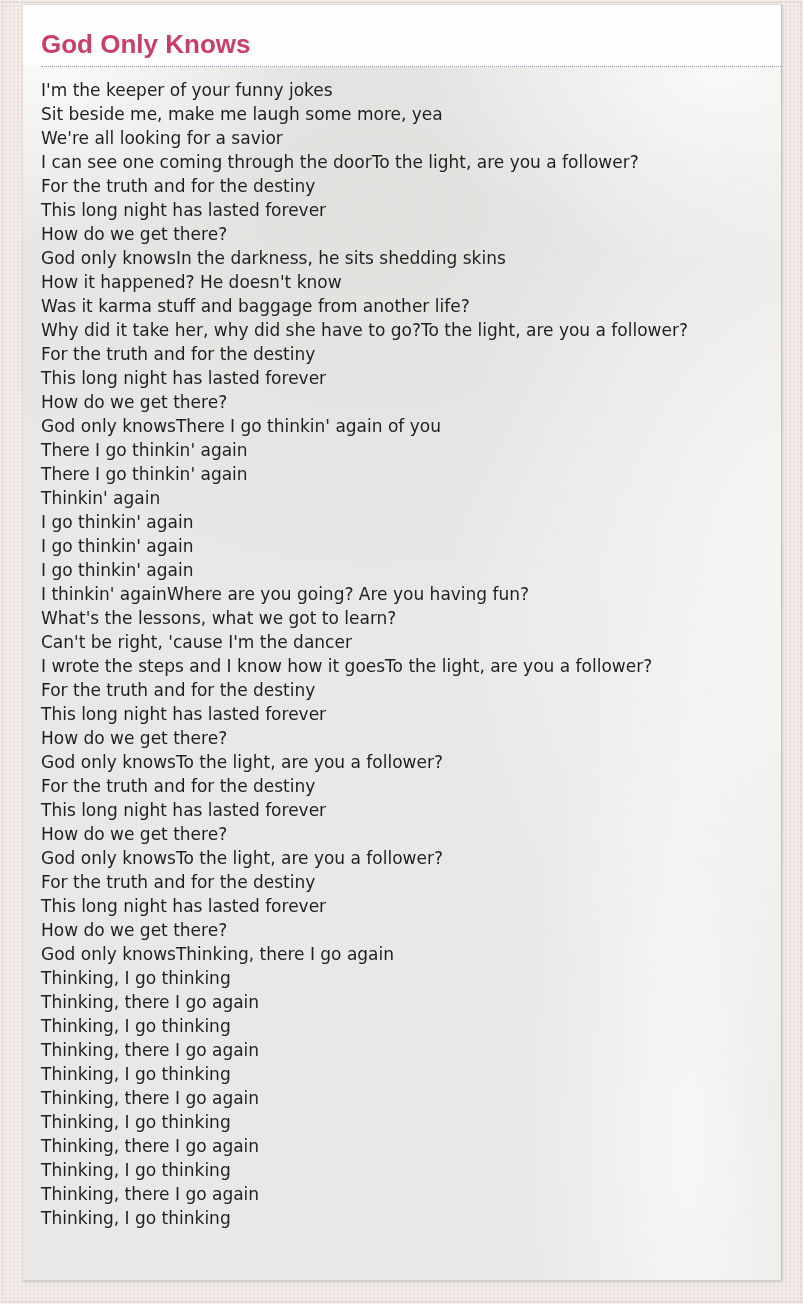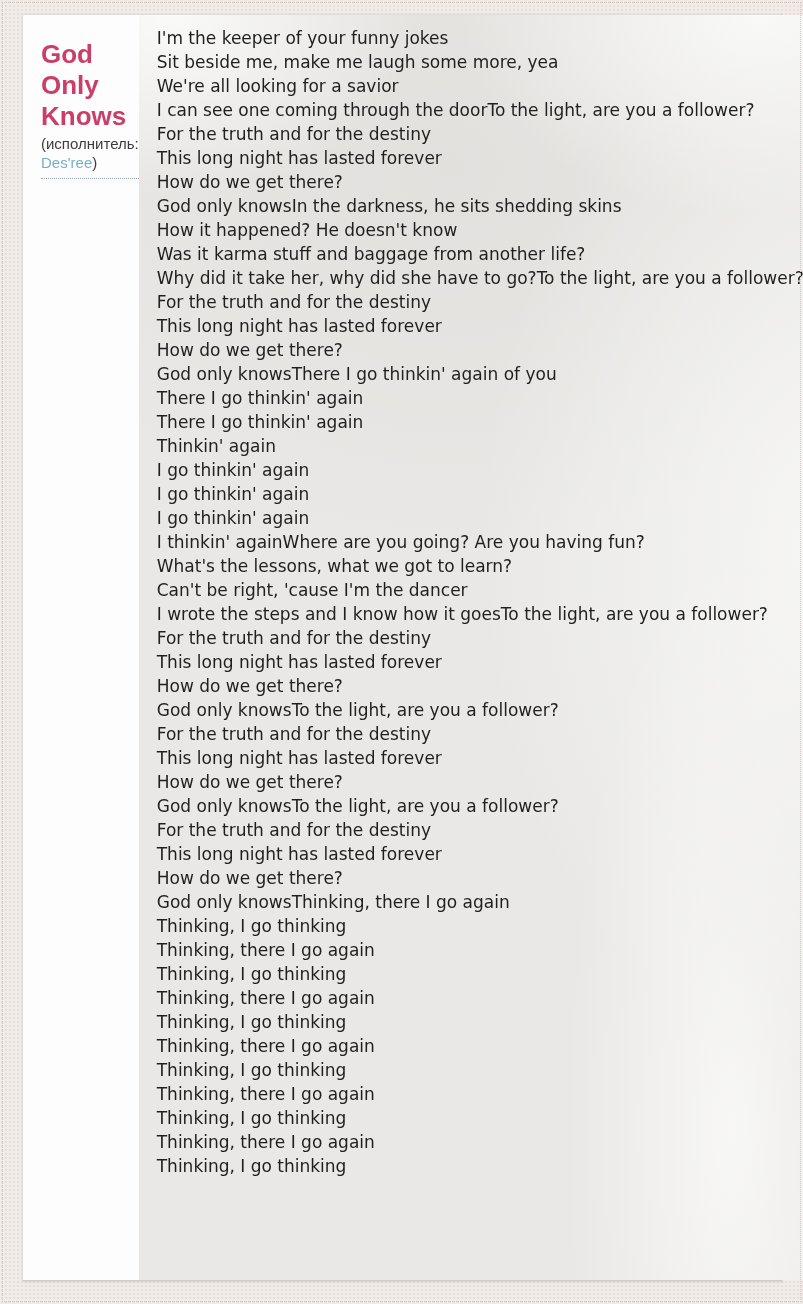--- a/index.html
+++ b/index.html
@@ -12,27 +12,27 @@
     width:803px;height:1304px;position:relative;overflow:hidden;
     font-family:"Liberation Sans",sans-serif;
     background-color:#f2ece8;
     background-image:radial-gradient(rgba(205,193,185,0.35) 1px, rgba(0,0,0,0) 1.3px);
     background-size:4px 4px;
   }
   .frame{
     position:absolute;inset:2px;border:1px dotted #d2c9c2;pointer-events:none;z-index:5;
   }
   .card{
-    position:absolute;left:22px;top:14px;width:758px;bottom:23px;
+    position:absolute;left:22px;top:4px;width:758px;bottom:23px;
     background:#fdfdfd;
     border:1px solid #e0ddda;
     border-right-color:#c3c3c3;
     border-bottom-color:#cfccca;
     box-shadow:1px 1px 3px rgba(0,0,0,0.10);
-    display:flex;
+    display:flex;flex-direction:column;
   }
   .header{
     position:relative;z-index:2;background:#fdfdfd;
     padding:24px 0 0 18px;
   }
   .page-title{
     margin:0;font-size:26px;line-height:31px;font-weight:bold;
     color:var(--accent,#ca3f68);
   }
   .subtitle{
@@ -64,21 +64,20 @@
   .lyric-line{height:24px;}
 </style>
 </head>
 <body>
 
 <div class="frame"></div>
 
 <div class="card">
   <div class="header">
     <h1 class="page-title">God Only Knows</h1>
-    <div class="subtitle"><span>(исполнитель: </span><a class="artist-link">Des'ree</a><span>)</span></div>
     <div class="separator"></div>
   </div>
 
   <div class="content">
     <div class="photo-bg"></div>
     <div class="lyrics"><div class="lyric-line">I'm the keeper of your funny jokes</div><div class="lyric-line">Sit beside me, make me laugh some more, yea</div><div class="lyric-line">We're all looking for a savior</div><div class="lyric-line">I can see one coming through the doorTo the light, are you a follower?</div><div class="lyric-line">For the truth and for the destiny</div><div class="lyric-line">This long night has lasted forever</div><div class="lyric-line">How do we get there?</div><div class="lyric-line">God only knowsIn the darkness, he sits shedding skins</div><div class="lyric-line">How it happened? He doesn't know</div><div class="lyric-line">Was it karma stuff and baggage from another life?</div><div class="lyric-line">Why did it take her, why did she have to go?To the light, are you a follower?</div><div class="lyric-line">For the truth and for the destiny</div><div class="lyric-line">This long night has lasted forever</div><div class="lyric-line">How do we get there?</div><div class="lyric-line">God only knowsThere I go thinkin' again of you</div><div class="lyric-line">There I go thinkin' again</div><div class="lyric-line">There I go thinkin' again</div><div class="lyric-line">Thinkin' again</div><div class="lyric-line">I go thinkin' again</div><div class="lyric-line">I go thinkin' again</div><div class="lyric-line">I go thinkin' again</div><div class="lyric-line">I thinkin' againWhere are you going? Are you having fun?</div><div class="lyric-line">What's the lessons, what we got to learn?</div><div class="lyric-line">Can't be right, 'cause I'm the dancer</div><div class="lyric-line">I wrote the steps and I know how it goesTo the light, are you a follower?</div><div class="lyric-line">For the truth and for the destiny</div><div class="lyric-line">This long night has lasted forever</div><div class="lyric-line">How do we get there?</div><div class="lyric-line">God only knowsTo the light, are you a follower?</div><div class="lyric-line">For the truth and for the destiny</div><div class="lyric-line">This long night has lasted forever</div><div class="lyric-line">How do we get there?</div><div class="lyric-line">God only knowsTo the light, are you a follower?</div><div class="lyric-line">For the truth and for the destiny</div><div class="lyric-line">This long night has lasted forever</div><div class="lyric-line">How do we get there?</div><div class="lyric-line">God only knowsThinking, there I go again</div><div class="lyric-line">Thinking, I go thinking</div><div class="lyric-line">Thinking, there I go again</div><div class="lyric-line">Thinking, I go thinking</div><div class="lyric-line">Thinking, there I go again</div><div class="lyric-line">Thinking, I go thinking</div><div class="lyric-line">Thinking, there I go again</div><div class="lyric-line">Thinking, I go thinking</div><div class="lyric-line">Thinking, there I go again</div><div class="lyric-line">Thinking, I go thinking</div><div class="lyric-line">Thinking, there I go again</div><div class="lyric-line">Thinking, I go thinking</div></div>
   </div>
 </div>
 
 </body></html>

